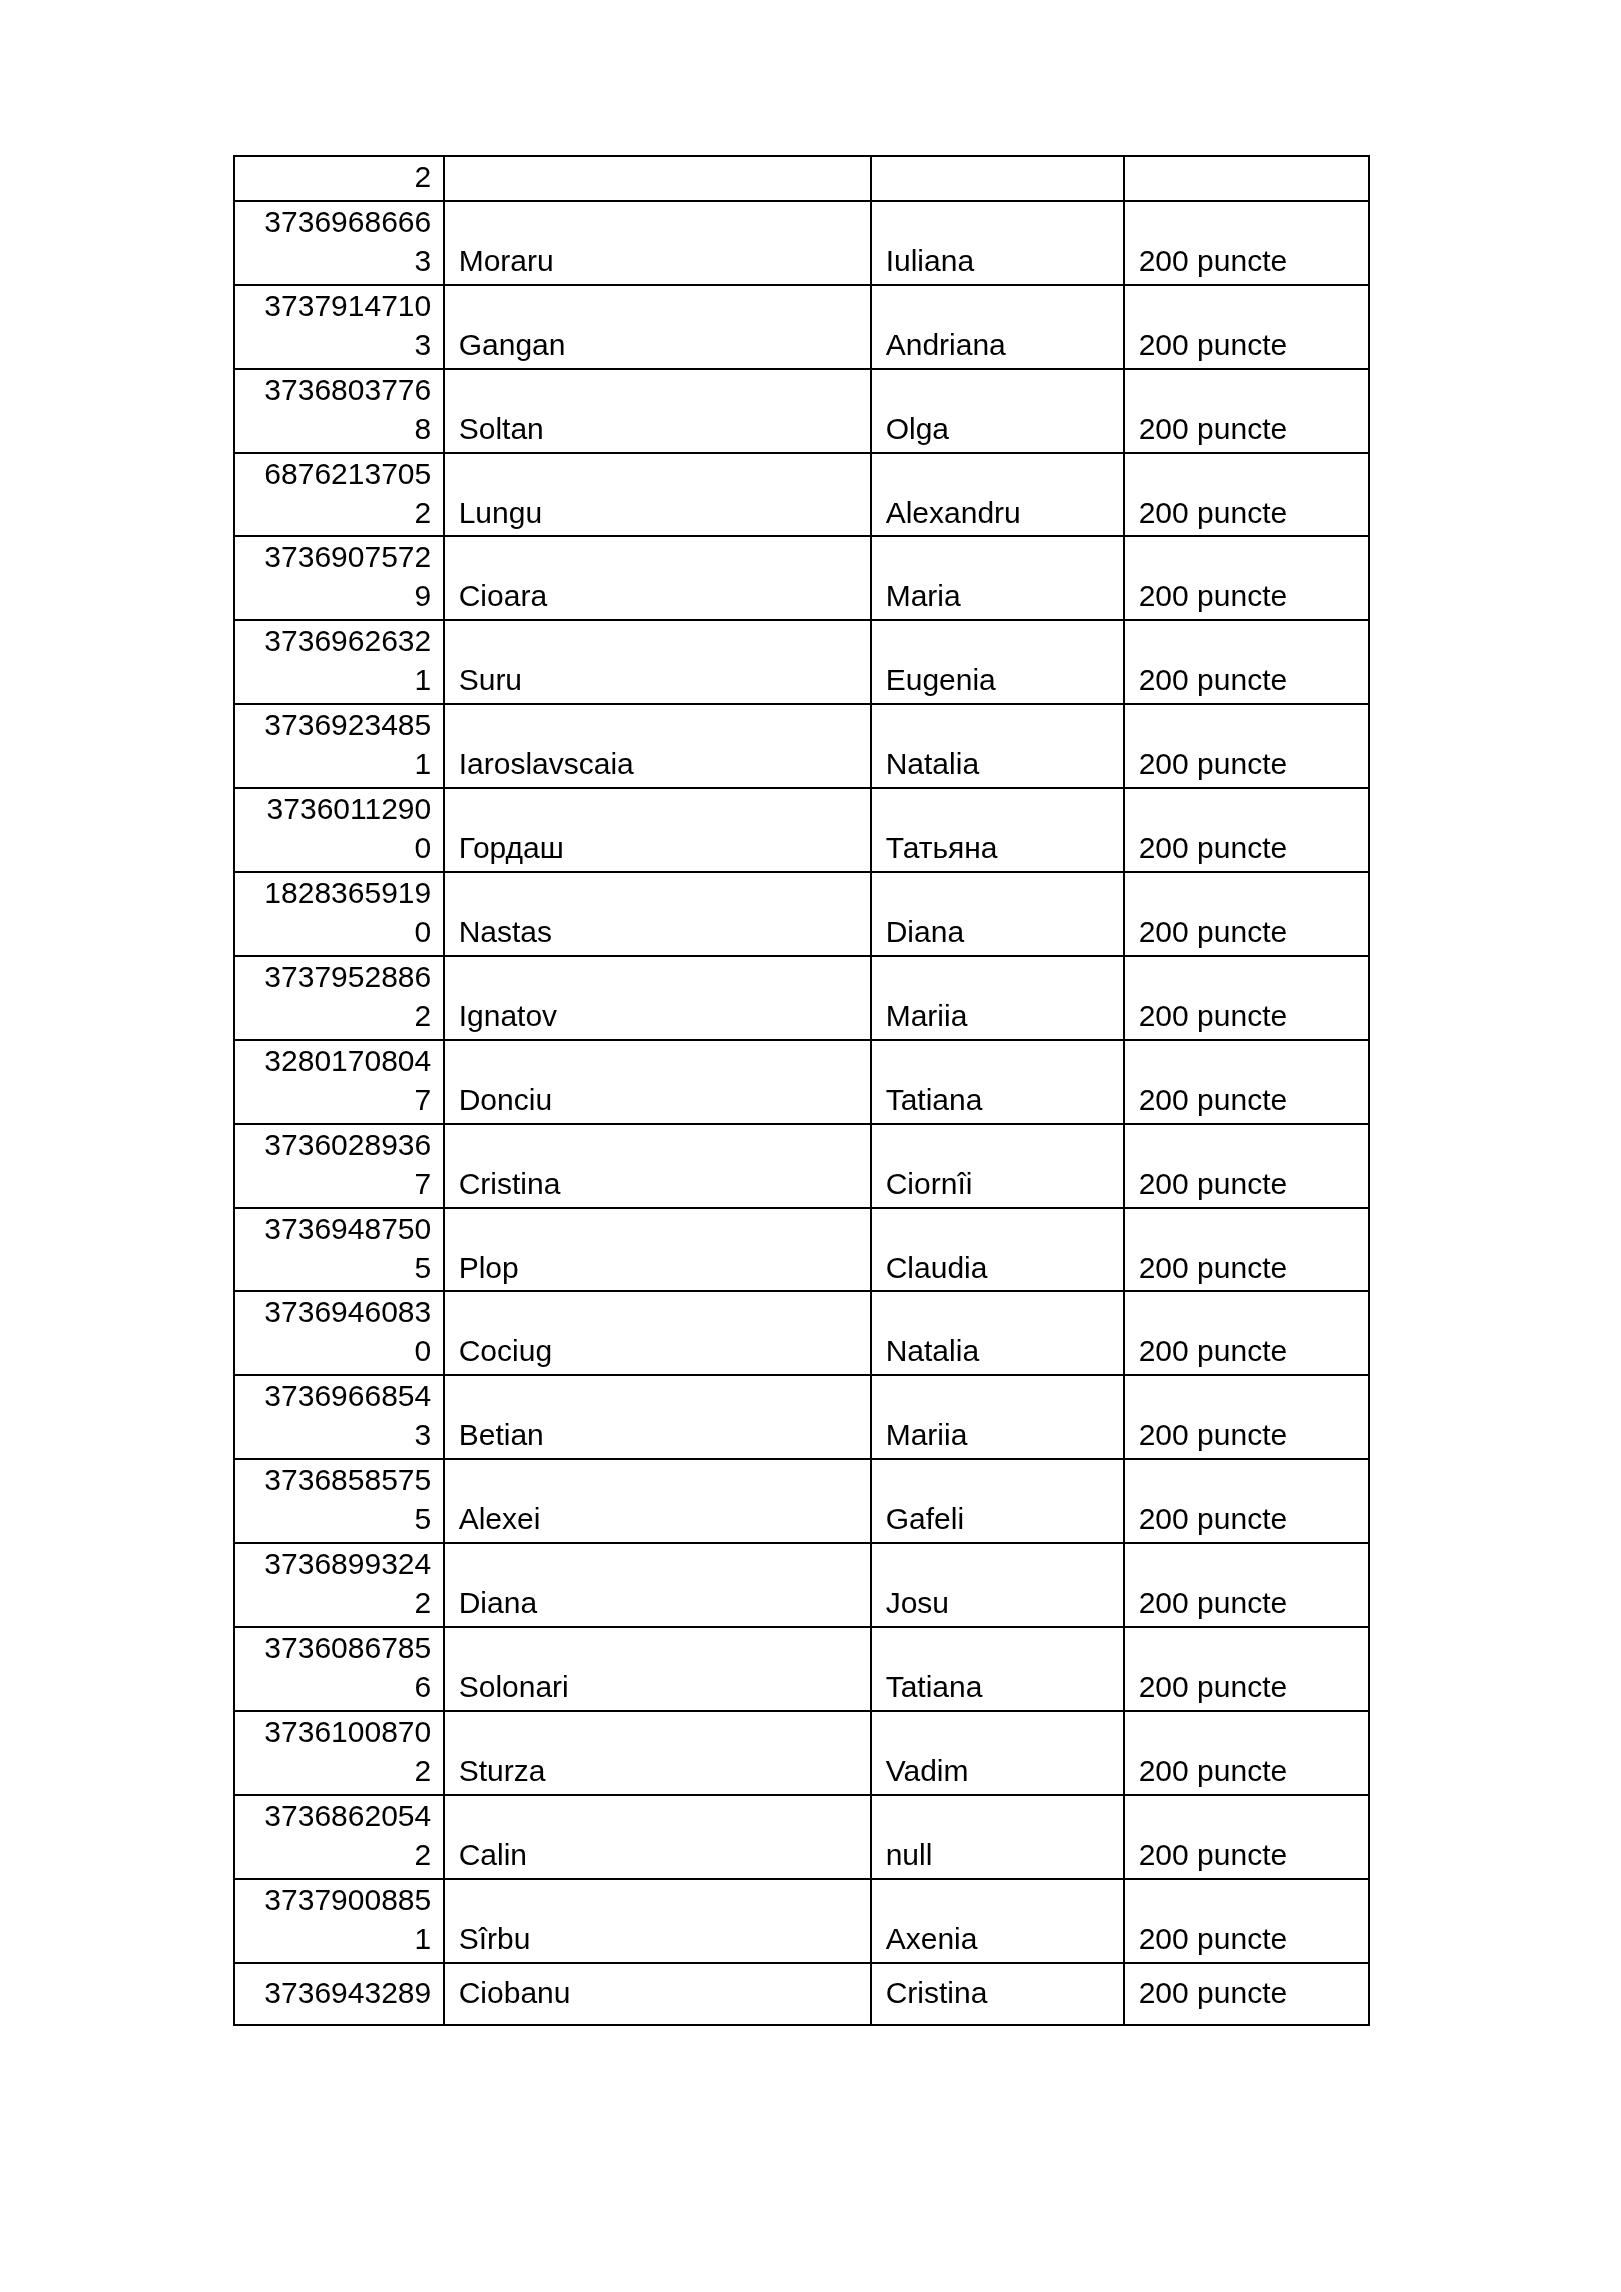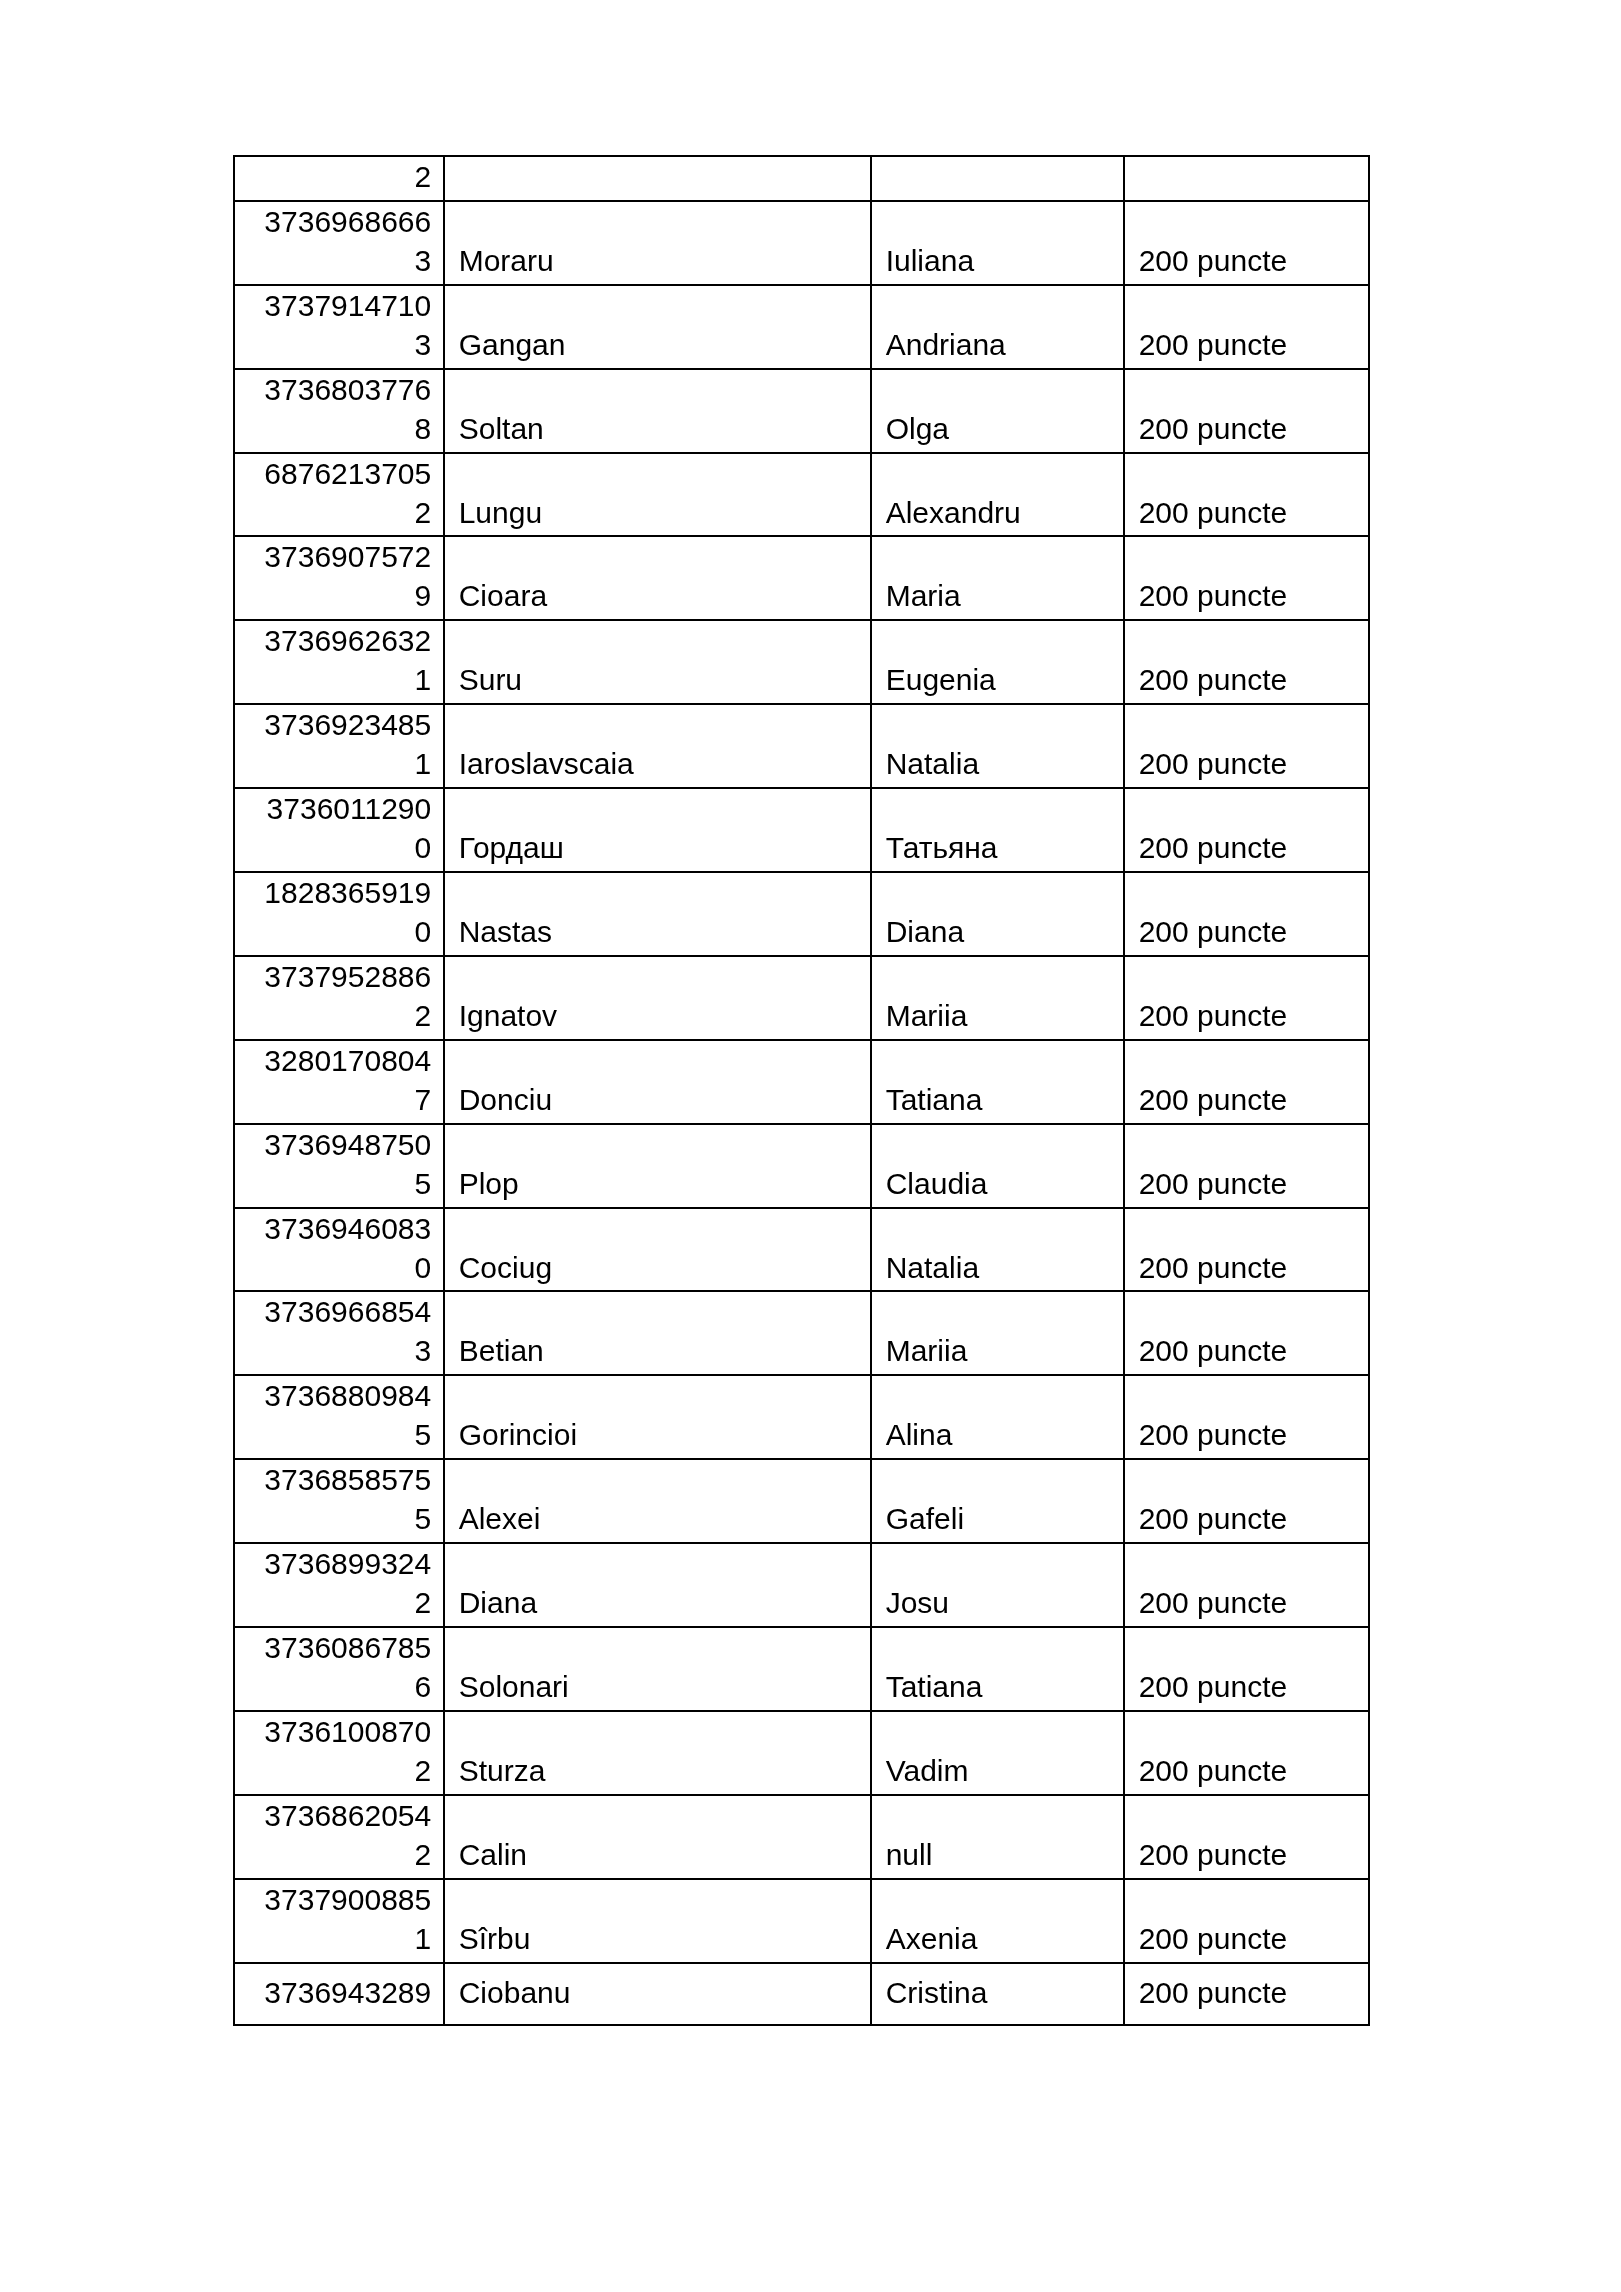--- a/index.html
+++ b/index.html
@@ -166,20 +166,29 @@
     <td class="phone">
             <div class="ph-line">3280170804</div>
             <div class="ph-line">7</div>
           </td>
     <td>Donciu</td>
     <td>Tatiana</td>
     <td>200 puncte</td>
   </tr>
         <tr class="row-two">
     <td class="phone">
+            <div class="ph-line">3736028936</div>
+            <div class="ph-line">7</div>
+          </td>
+    <td>Cristina</td>
+    <td>Ciornîi</td>
+    <td>200 puncte</td>
+  </tr>
+        <tr class="row-two">
+    <td class="phone">
             <div class="ph-line">3736948750</div>
             <div class="ph-line">5</div>
           </td>
     <td>Plop</td>
     <td>Claudia</td>
     <td>200 puncte</td>
   </tr>
         <tr class="row-two">
     <td class="phone">
             <div class="ph-line">3736946083</div>
@@ -189,29 +198,20 @@
     <td>Natalia</td>
     <td>200 puncte</td>
   </tr>
         <tr class="row-two">
     <td class="phone">
             <div class="ph-line">3736966854</div>
             <div class="ph-line">3</div>
           </td>
     <td>Betian</td>
     <td>Mariia</td>
-    <td>200 puncte</td>
-  </tr>
-        <tr class="row-two">
-    <td class="phone">
-            <div class="ph-line">3736880984</div>
-            <div class="ph-line">5</div>
-          </td>
-    <td>Gorincioi</td>
-    <td>Alina</td>
     <td>200 puncte</td>
   </tr>
         <tr class="row-two">
     <td class="phone">
             <div class="ph-line">3736858575</div>
             <div class="ph-line">5</div>
           </td>
     <td>Alexei</td>
     <td>Gafeli</td>
     <td>200 puncte</td>

